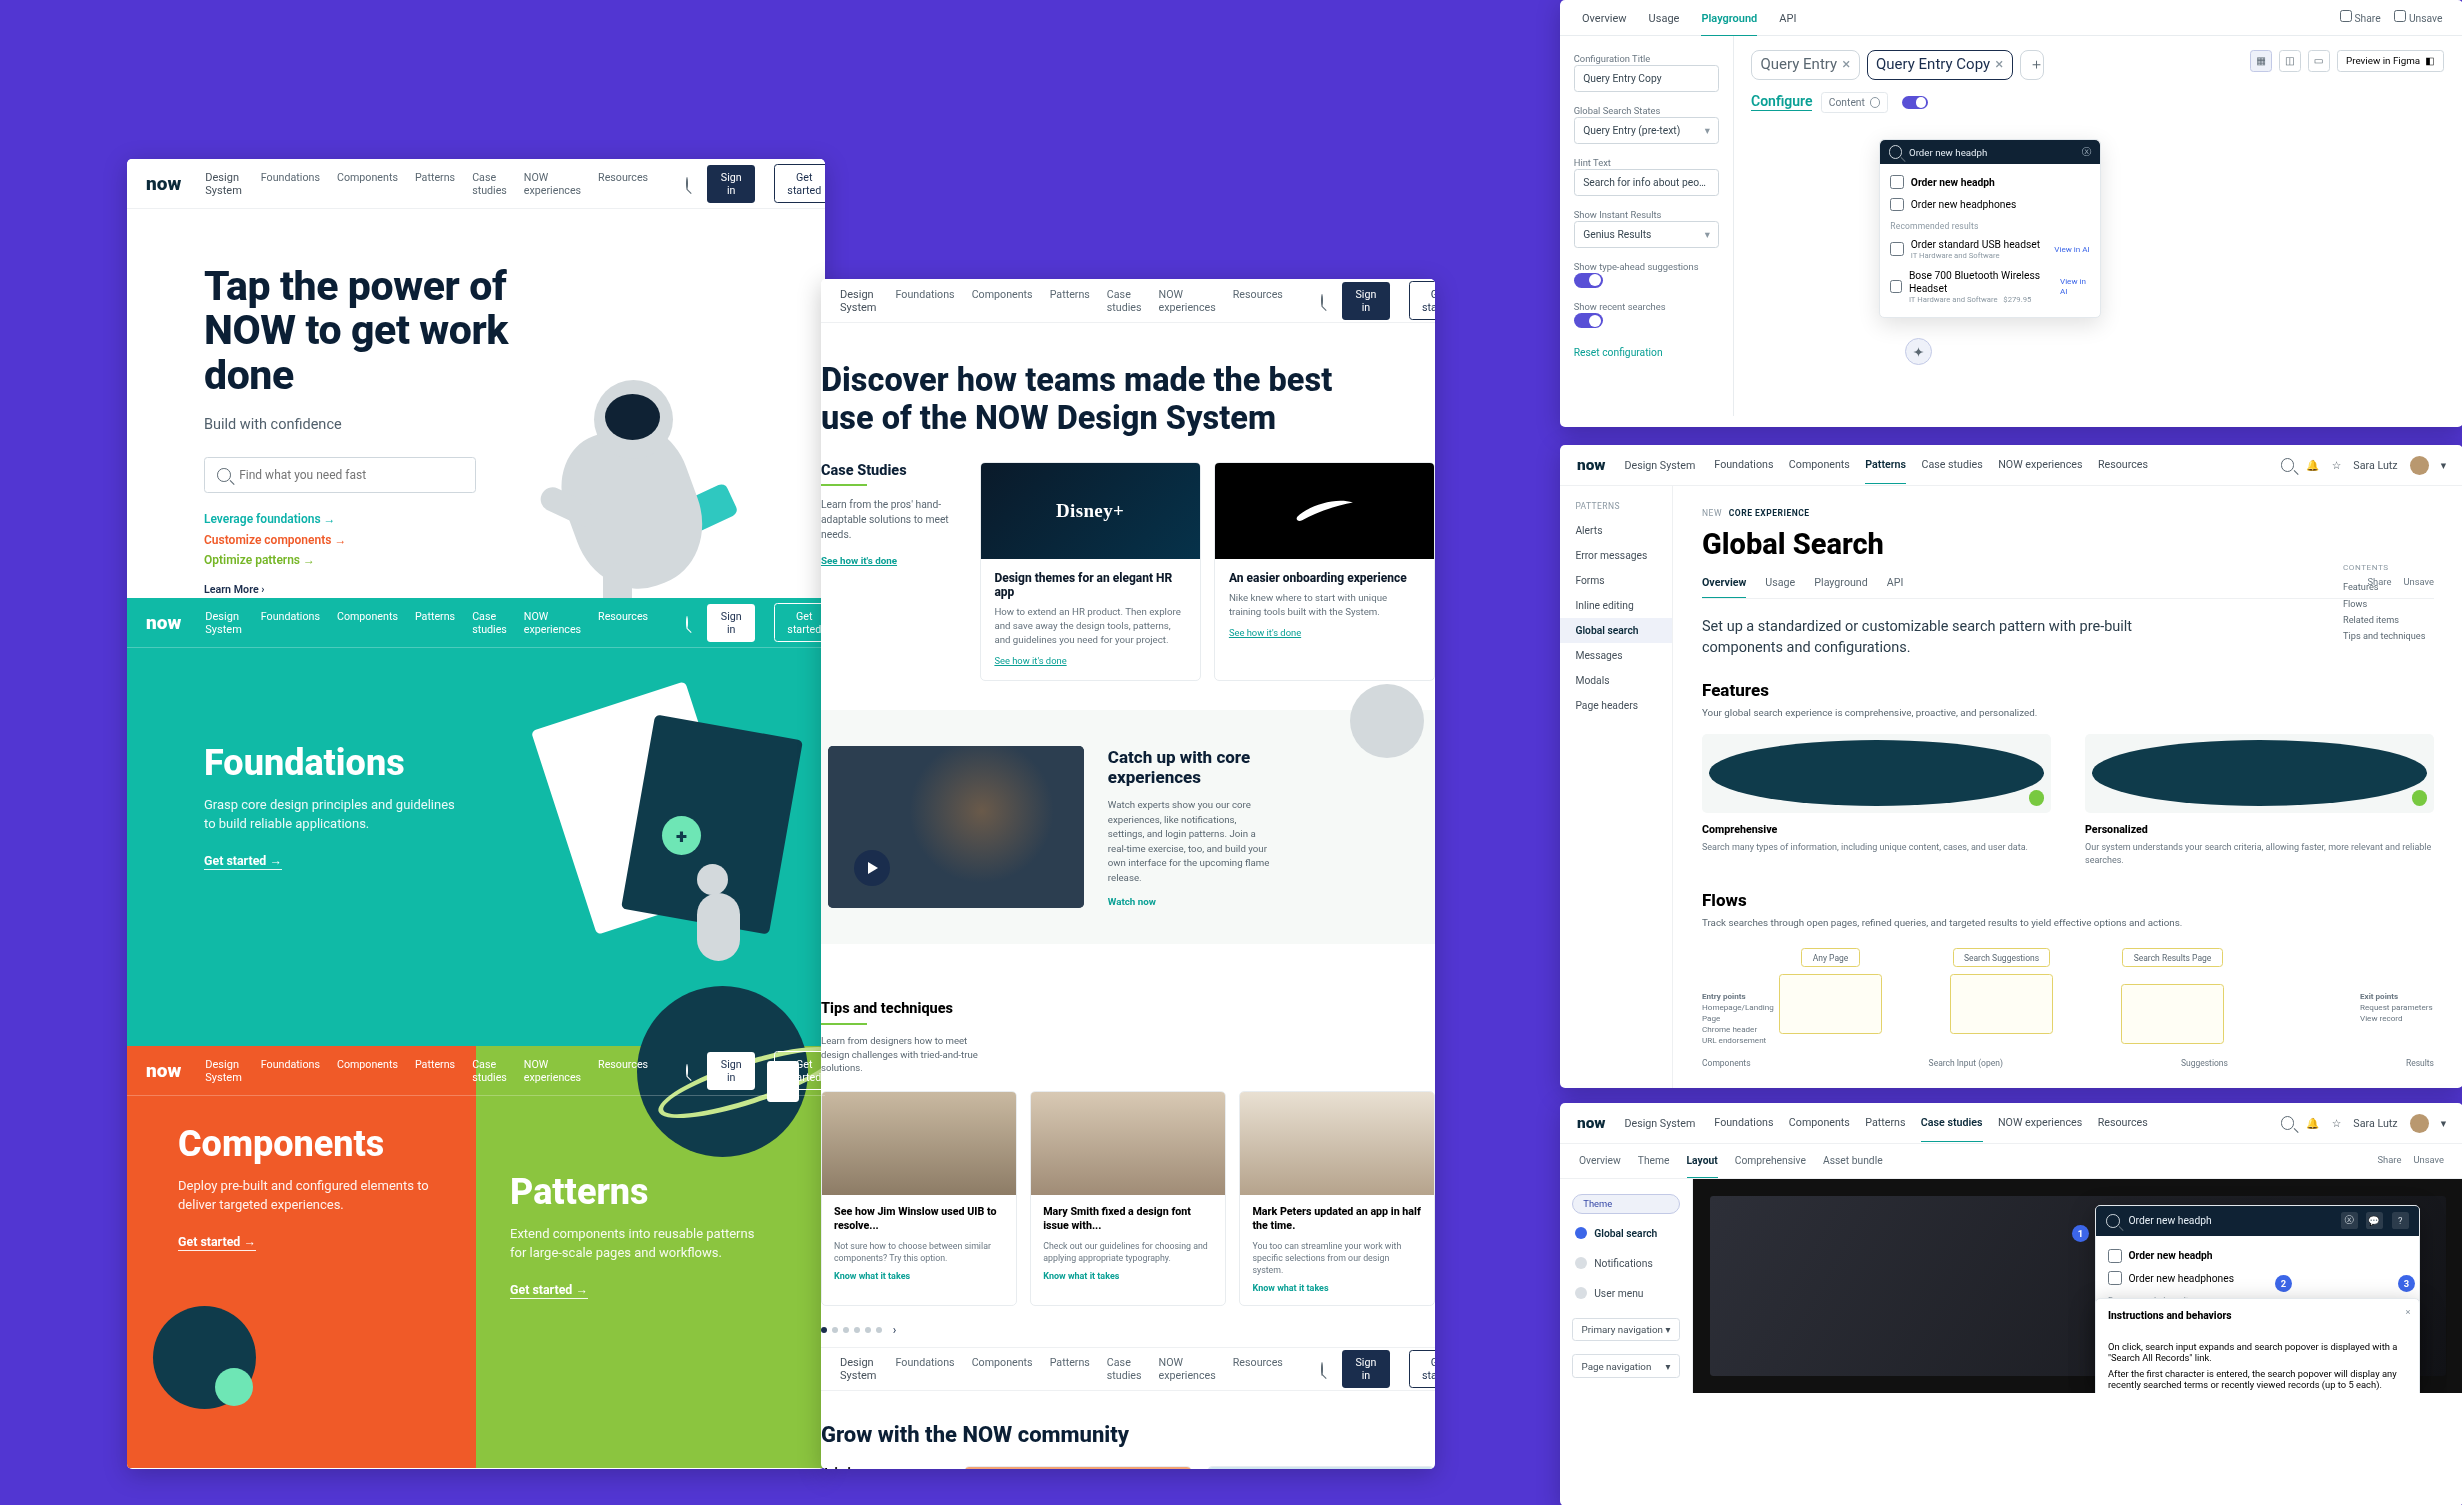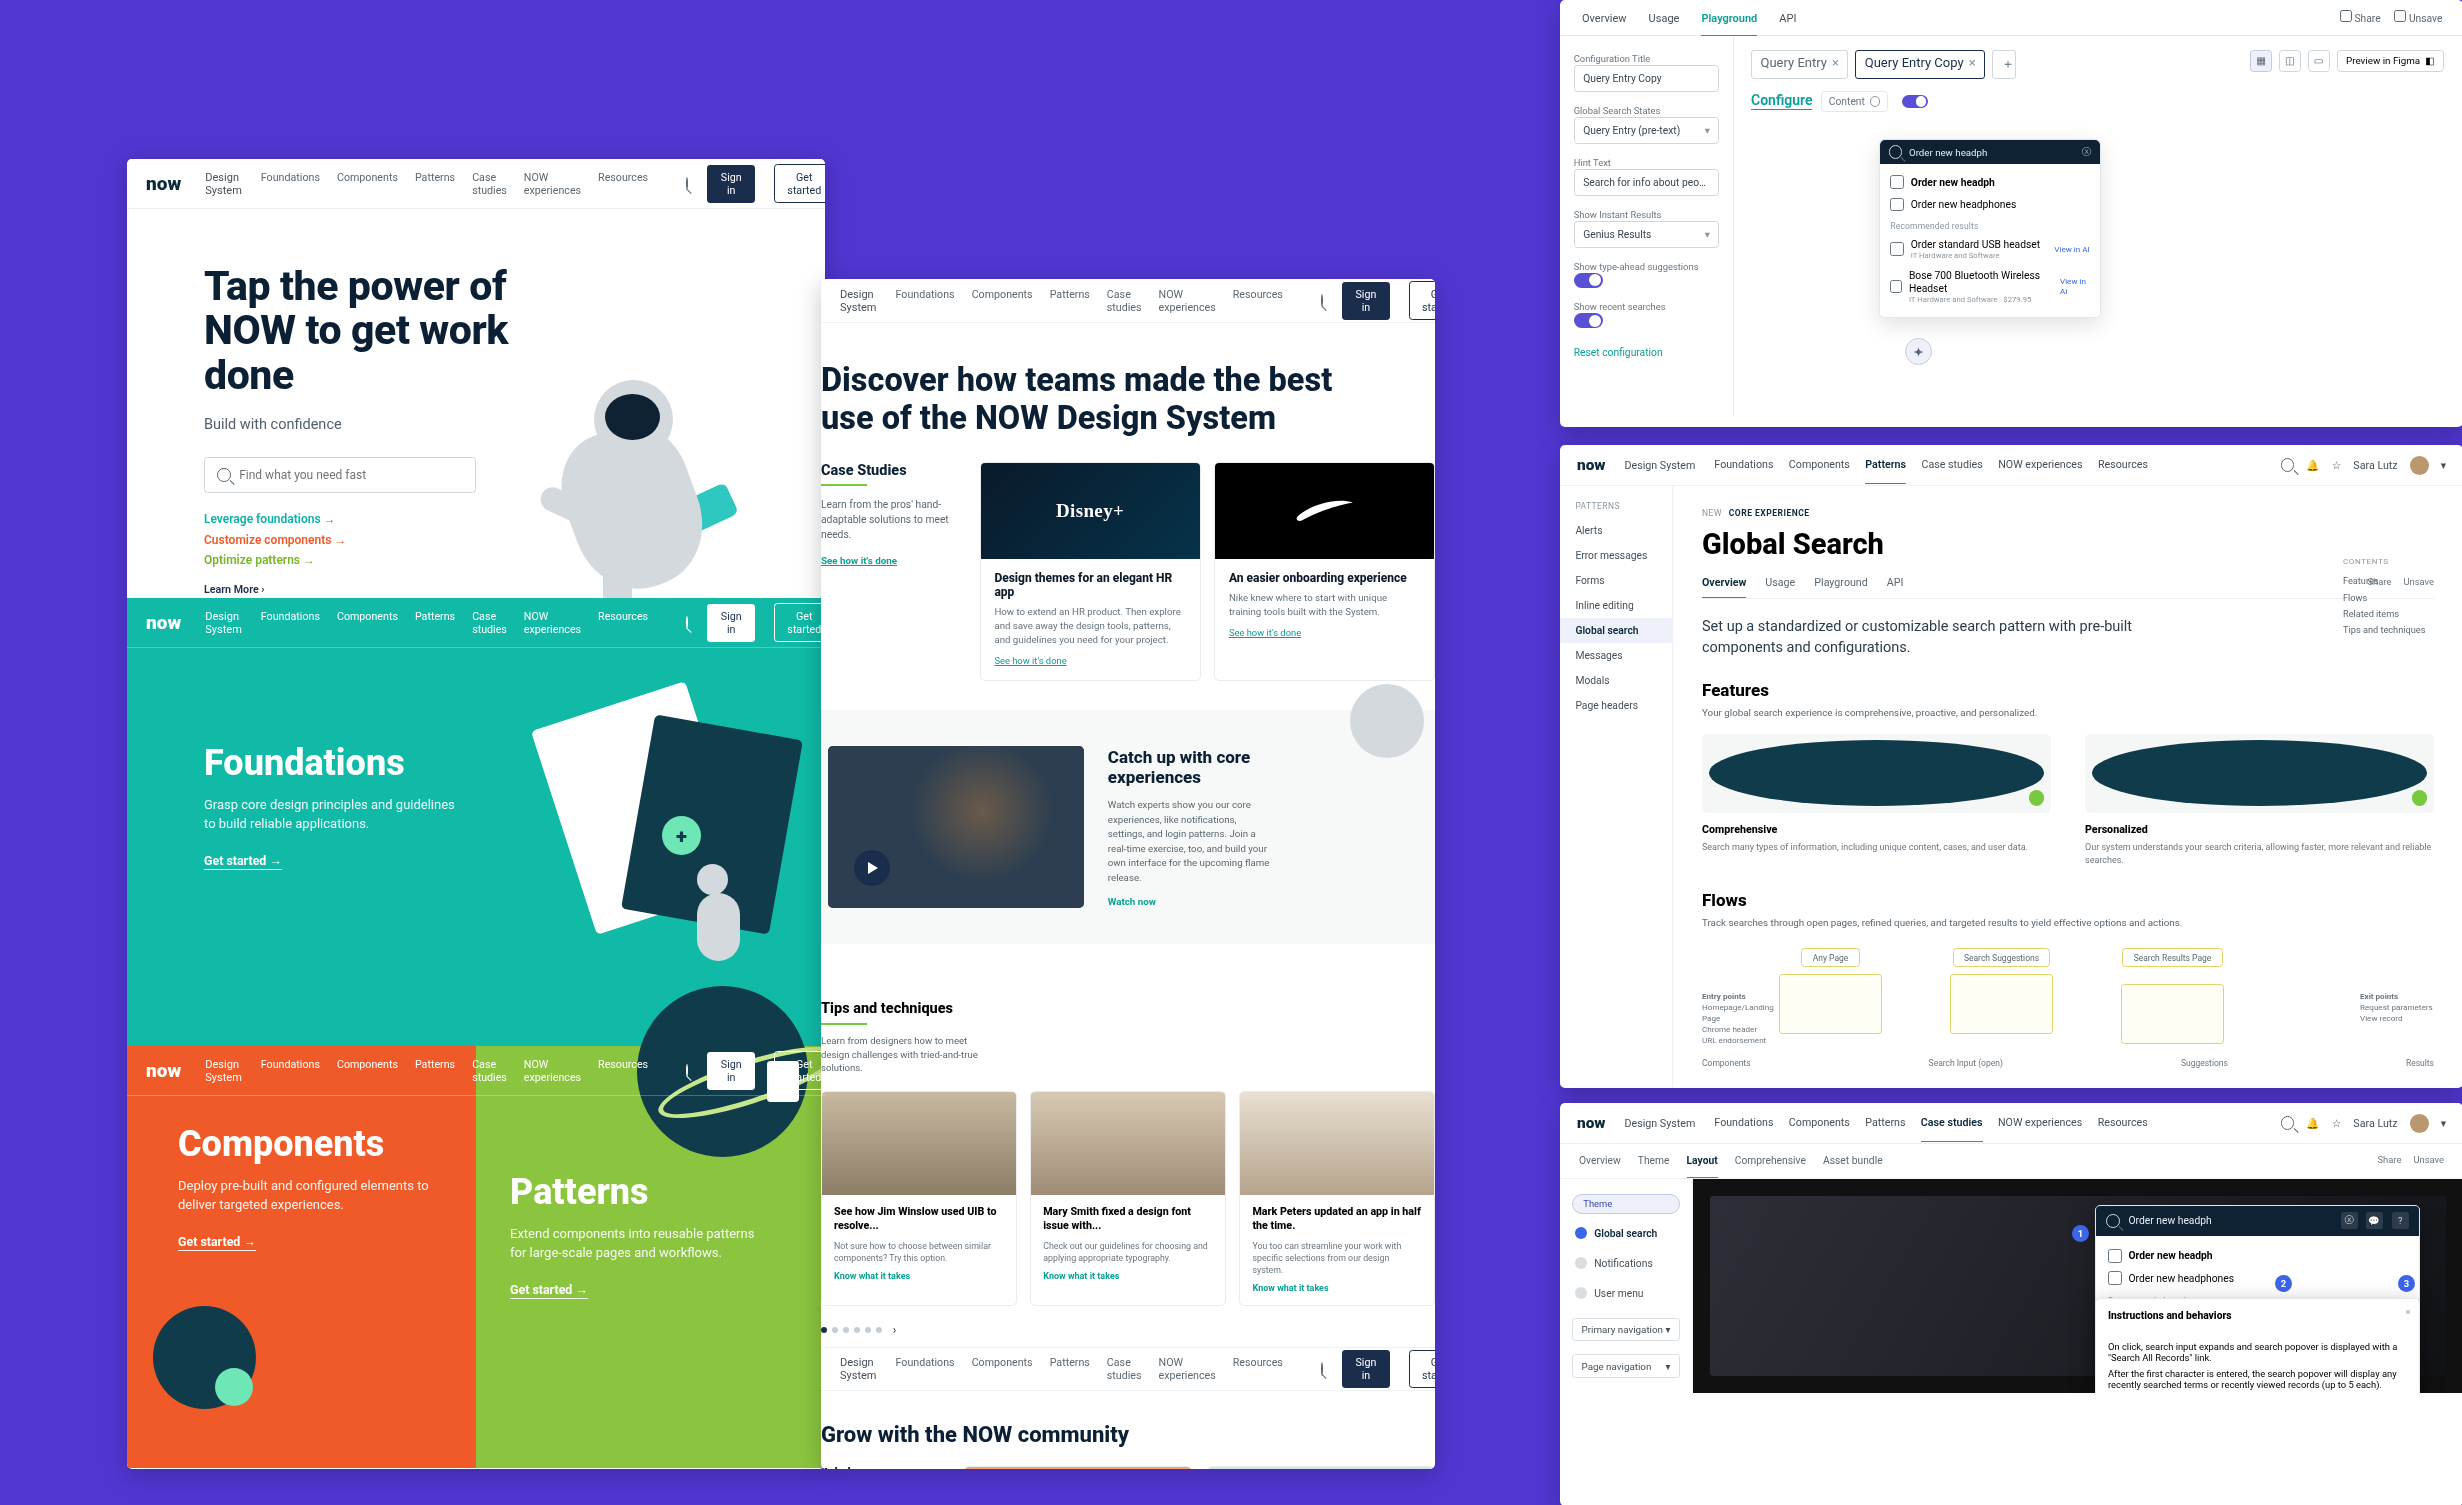--- a/index.html
+++ b/index.html
@@ -147,21 +147,21 @@
 .c3-side{width:174px;border-right:0.9px solid #e8ecef;padding:15.4px 13.7px;font-size:10.7px;color:#45505a;display:flex;flex-direction:column;gap:12px}
 .c3-side label{font-size:9.4px;color:#6a7782}
 .c3-inp{border:0.9px solid #cfd7dd;border-radius:3.4px;height:27px;padding:0 8.5px;font-size:10.3px;display:flex;align-items:center;justify-content:space-between;color:#384752}
 .c3-inp .chev{color:#8b98a2}
 .c3-toggle{width:29px;height:15.4px;border-radius:8.5px;background:#5950d6;position:relative}
 .c3-toggle:after{content:"";position:absolute;right:1.7px;top:1.7px;width:12px;height:12px;background:#fff;border-radius:50%}
 .c3-reset{color:#0aa095;font-size:10.3px;margin-top:5.1px}
 
 .c3-stage{flex:1;position:relative;padding:13.7px 17px}
 .c3-chips{display:flex;gap:6.8px}
-.c3-chip{font-size:13px;border:0.9px solid #cfd7dd;border-radius:3px;padding:4.3px 8.5px;color:#5b6872;background:#fff}
+.c3-chip{font-size:15px;border:0.9px solid #cfd7dd;border-radius:8px;padding:4.3px 8.5px;color:#5b6872;background:#fff}
 .c3-chip.on{border-color:#1a2d4d;color:#1a2d4d}
 .c3-chip .x{margin-left:5.1px;color:#8b98a2}
 .c3-btnrow{display:flex;gap:8.5px;margin-top:12px;align-items:center}
 .c3-conf{font-size:14px;color:#0aa095;border-bottom:1.7px solid #0aa095;padding-bottom:1px;font-weight:600}
 .c3-ctx{font-size:10.3px;color:#6a7782;padding:3.4px 6.8px;border:0.9px solid #e3e8ec;border-radius:3.4px;display:flex;align-items:center;gap:5.1px}
 .c3-tog2{width:26px;height:13.7px;border-radius:8.5px;background:#5950d6;position:relative;margin-left:5.1px}
 .c3-tog2:after{content:"";position:absolute;right:1.7px;top:1.7px;width:10.3px;height:10.3px;background:#fff;border-radius:50%}
 
 .c3-right{position:absolute;right:19px;top:13.7px;display:flex;gap:6.8px;align-items:center}
 .c3-ib{width:22px;height:22px;border:0.9px solid #cfd7dd;border-radius:3.4px;display:flex;align-items:center;justify-content:center;color:#5b6872;font-size:10.3px}
@@ -204,21 +204,21 @@
 .c4-h2{font-size:17px;font-weight:800;margin-top:22px}
 .c4-p{font-size:9.8px;color:#5b6872;margin-top:6.8px}
 .c4-feat{display:flex;gap:34px;margin-top:15.4px}
 .c4-feat .f{flex:1}
 .c4-feat .ill{height:79px;border-radius:5.1px;background:#f4f7f6;position:relative;overflow:hidden}
 .c4-feat .ill .blob{position:absolute;inset:6.8px;background:#0f3b4b;border-radius:50%}
 .c4-feat .ill .badge{position:absolute;right:6.8px;bottom:6.8px;width:15.4px;height:15.4px;background:#78c940;border-radius:50%}
 .c4-feat h5{font-size:10.7px;font-weight:800;margin-top:10.3px}
 .c4-feat p{font-size:9px;color:#6a7782;margin-top:5.1px;line-height:1.4}
 
-.c4-toc{position:absolute;right:19px;top:70px;width:101px;font-size:9.2px;color:#5b6872}
+.c4-toc{position:absolute;right:19px;top:76px;width:101px;font-size:9.2px;color:#5b6872}
 .c4-toc .hd{font-size:8.1px;letter-spacing:.07em;color:#8b98a2;margin-bottom:6.8px}
 .c4-toc a{display:block;padding:2.6px 0}
 
 .c4-flows{margin-top:24px}
 .c4-flows .diag{margin-top:12px;display:flex;gap:68px;align-items:flex-start;position:relative;padding:8.5px 0 24px}
 .c4-fl{border:0.9px solid #e3d26a;background:#fff;border-radius:3.4px;padding:3.4px 10.3px;font-size:8.5px;color:#5b6872}
 .c4-box{border:0.9px solid #e3d26a;background:#fffef5;border-radius:3.4px;width:103px;height:60px}
 .c4-lbls{position:absolute;bottom:0;left:0;right:0;display:flex;justify-content:space-between;font-size:8.5px;color:#6a7782}
 .c4-side2{position:absolute;left:0;font-size:8.1px;color:#6a7782;line-height:1.35}
 .c4-side2.a{left:0px;top:51px;width:74px}

